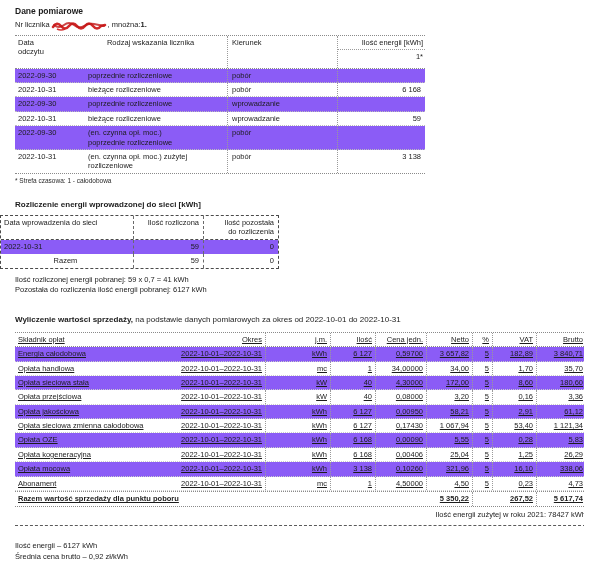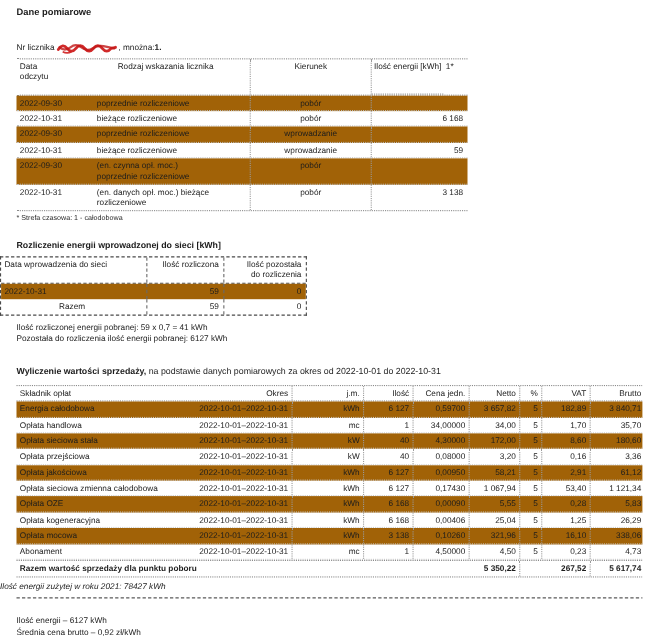--- a/index.html
+++ b/index.html
@@ -9,70 +9,70 @@
     font-family:"Liberation Sans", sans-serif; color:#1c1c1c;
     font-size:7.5px; line-height:1.25; overflow:hidden;
   }
   .b { font-weight:bold; }
   .ml { margin-left:15px; }
   .pre { white-space:pre-line; }
   .sec-title { font-size:8.5px; font-weight:bold; }
 
   
   .title1 { padding-top:6px; }
-  .meter-line { margin-top:20px; display:flex; align-items:center; height:12px; }
+  .meter-line { margin-top:2px; display:flex; align-items:center; height:12px; }
   .redact { display:inline-block; width:56px; height:11px; margin:0 1px; position:relative; top:1px; }
 
   
   .t1 { width:410px; margin-left:15px; margin-top:4px;
         border-top:1px dotted #8a8a8a; border-bottom:1px dotted #8a8a8a; }
   .t1 .hdr, .t1 .row { display:grid; grid-template-columns:212px 110px 88px; }
   .t1 .hdr { border-bottom:1px dotted #8a8a8a; min-height:33px; }
-  .t1 .c2 { border-left:1px dotted #9a9a9a; text-align:center; padding:2px 4px; }
+  .t1 .c2 { border-left:1px dotted #9a9a9a; text-align:left; padding:2px 4px; }
   .t1 .c3 { border-left:1px dotted #9a9a9a; text-align:right; padding:2px 4px; }
   .t1 .hdr .ca { display:flex; padding:2px 0 2px 3px; }
   .t1 .hdr .ca .h-date { width:70px; }
   .t1 .hdr .ca .h-type { flex:1; text-align:center; padding-right:14px; }
-  .t1 .hdr .c3 { padding:0; display:flex; }
+  .t1 .hdr .c3 { padding:0; display:flex; flex-direction:column; }
   .t1 .hdr .c3 .top { border-bottom:1px dotted #9a9a9a; padding:2px 2px; }
   .t1 .hdr .c3 .bot { padding:2px 2px; }
   .t1 .row { border-bottom:1px dotted #bdbdbd; min-height:14px; }
   .t1 .row:last-child { border-bottom:none; }
   .t1 .row .ca { display:flex; padding:2px 0 2px 3px; }
   .t1 .row .ca .date { width:70px; }
   .t1 .row .ca .type { flex:1; text-align:left; padding-right:4px; white-space:pre-line; }
-  .shade { background:#a16207; }
+  .shade { background:#8b5cf6; }
   .footnote { margin-top:3px; font-size:6.5px; color:#2a2a2a; }
 
   
   .sec2-title { margin-top:15px; font-size:8px; }
   .t2 { width:279px; margin-top:5px; border:1px dashed #4a4a4a; }
   .t2 .hdr, .t2 .row { display:grid; grid-template-columns:132px 70px 75px; }
   .t2 .hdr { border-bottom:1px dashed #4a4a4a; min-height:24px; }
   .t2 .c1 { padding:2px 3px; }
   .t2 .c2, .t2 .c3 { border-left:1px dashed #6a6a6a; text-align:right; padding:2px 4px; }
   .t2 .row { min-height:14px; }
   .t2 .row .c1.right { text-align:center; padding-right:6px; }
   .t2-notes { margin-top:6px; line-height:1.4; }
 
   
   .sec3-title { margin-top:19px; font-size:8px; }
-  .t3 { width:571px; margin-left:15px; margin-top:7px; border-top:1px dotted #8a8a8a; }
+  .t3 { width:571px; margin-left:15px; margin-top:7px; border-top:1px dotted #8a8a8a;text-decoration:underline; }
   .t3 .hdr, .t3 .row { display:grid;
       grid-template-columns:150px 100px 65px 45px 51px 46px 20px 44px 50px; }
   .t3 .hdr { border-bottom:1px dotted #8a8a8a; min-height:13px; }
   .t3 .cell { padding:2px 3px; text-align:right; }
   .t3 .cell.first { text-align:left; }
   .t3 .cell.div { border-left:1px dotted #9a9a9a; }
   .t3 .row { min-height:14px; border-bottom:1px dotted #cccccc; }
   .t3 .total { display:grid; grid-template-columns:411px 46px 20px 44px 50px;
       font-weight:bold; min-height:14px;
       border-top:1px dotted #8a8a8a; border-bottom:1px dotted #8a8a8a; }
   .t3 .total .cell { padding:2.5px 3px; }
-  .yearly { width:586px; margin-top:3px; text-align:left; font-style:italic; }
+  .yearly { width:586px; margin-top:3px; text-align:right; }
   .cutline { width:571px; margin-left:15px; margin-top:5px; border-top:1.5px dashed #5a5a5a; height:0; }
   .summary { margin-top:15px; line-height:1.45; }
 </style>
 </head>
 <body>
 
 <div class="doc">
 
   <div class="sec-title title1 ml">Dane pomiarowe</div>
 
@@ -146,21 +146,21 @@
             <span class="type">(en. czynna opł. moc.)
 poprzednie rozliczeniowe</span>
           </div>
           <div class="c2">pobór</div>
           <div class="c3"></div>
         </div>
 
         <div class="row">
           <div class="ca">
             <span class="date">2022-10-31</span>
-            <span class="type">(en. danych opł. moc.) bieżące
+            <span class="type">(en. czynna opł. moc.) zużytej
 rozliczeniowe</span>
           </div>
           <div class="c2">pobór</div>
           <div class="c3">3 138</div>
         </div>
       </div>
   </div>
 
   <div class="footnote ml">* Strefa czasowa: 1 - całodobowa</div>
 

